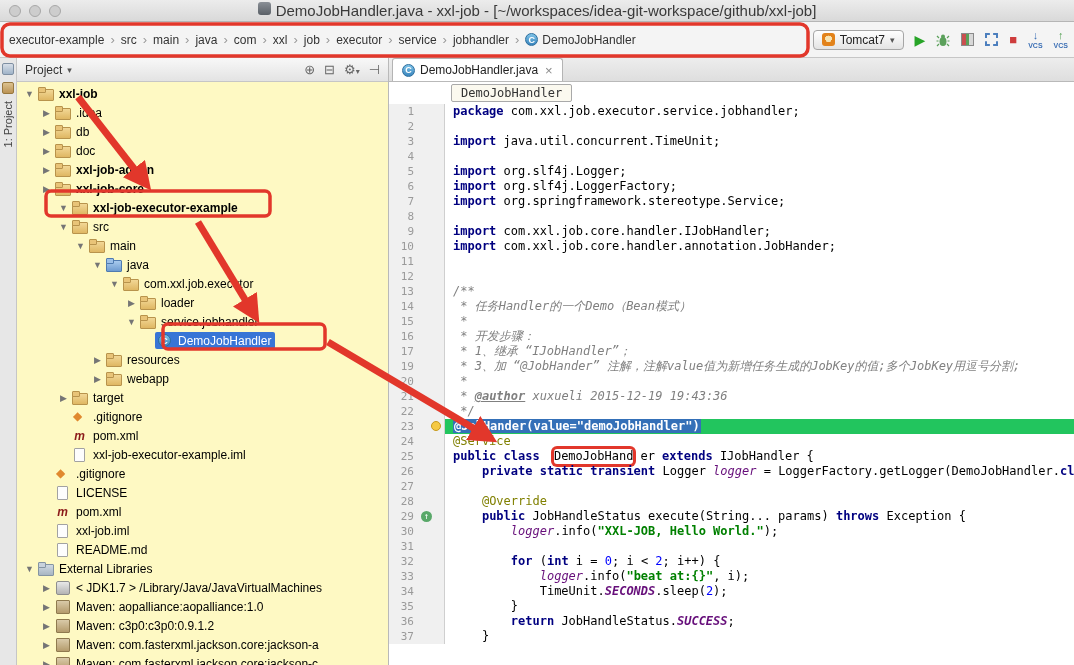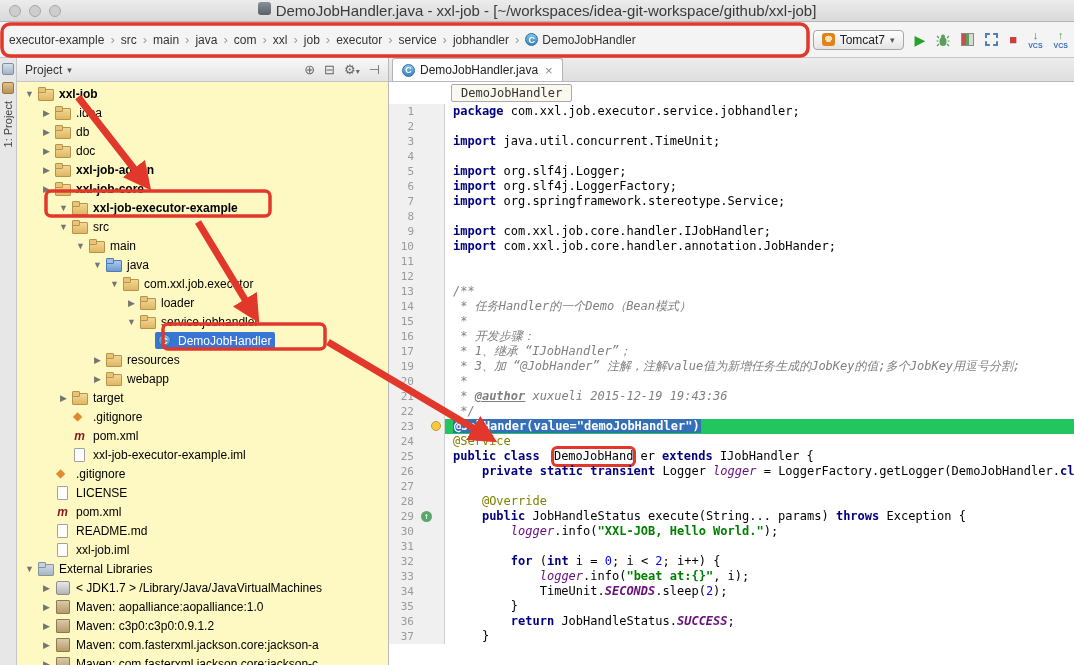--- a/index.html
+++ b/index.html
@@ -373,28 +373,28 @@
             <span class="ic ic-maven">
               <span class="maven-badge">m</span>
             </span>
             <span class="t-label">pom.xml</span>
           </span>
         </div>
         <div class="tree-row" style="padding-left: 23px;">
           <span class="arrow"></span>
           <span class="row-content">
             <span class="ic ic-file"></span>
+            <span class="t-label">xxl-job.iml</span>
+          </span>
+        </div>
+        <div class="tree-row" style="padding-left: 23px;">
+          <span class="arrow"></span>
+          <span class="row-content">
+            <span class="ic ic-file"></span>
             <span class="t-label">README.md</span>
-          </span>
-        </div>
-        <div class="tree-row" style="padding-left: 23px;">
-          <span class="arrow"></span>
-          <span class="row-content">
-            <span class="ic ic-file"></span>
-            <span class="t-label">xxl-job.iml</span>
           </span>
         </div>
         <div class="tree-row" style="padding-left: 6px;">
           <span class="arrow">▼</span>
           <span class="row-content">
             <span class="ic ic-lib-root"></span>
             <span class="t-label">External Libraries</span>
           </span>
         </div>
         <div class="tree-row" style="padding-left: 23px;">

